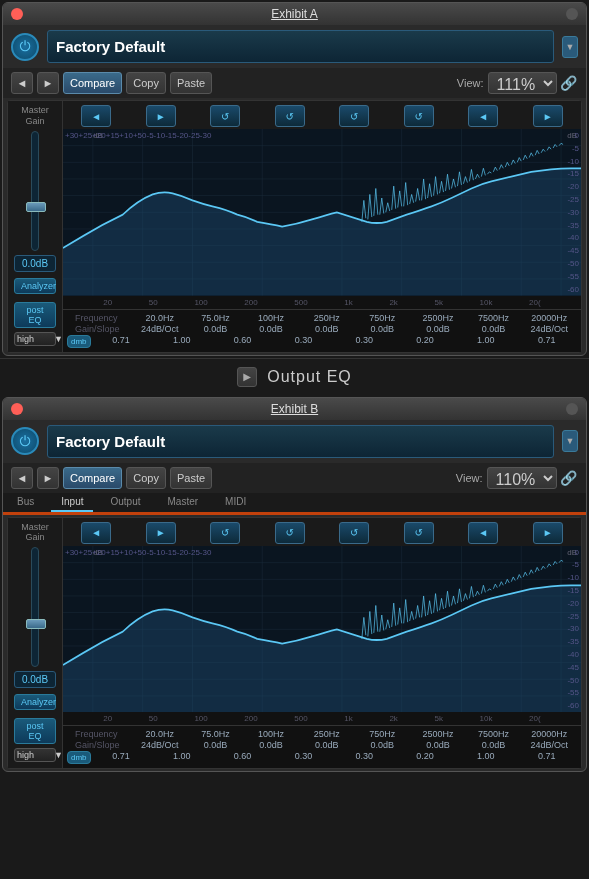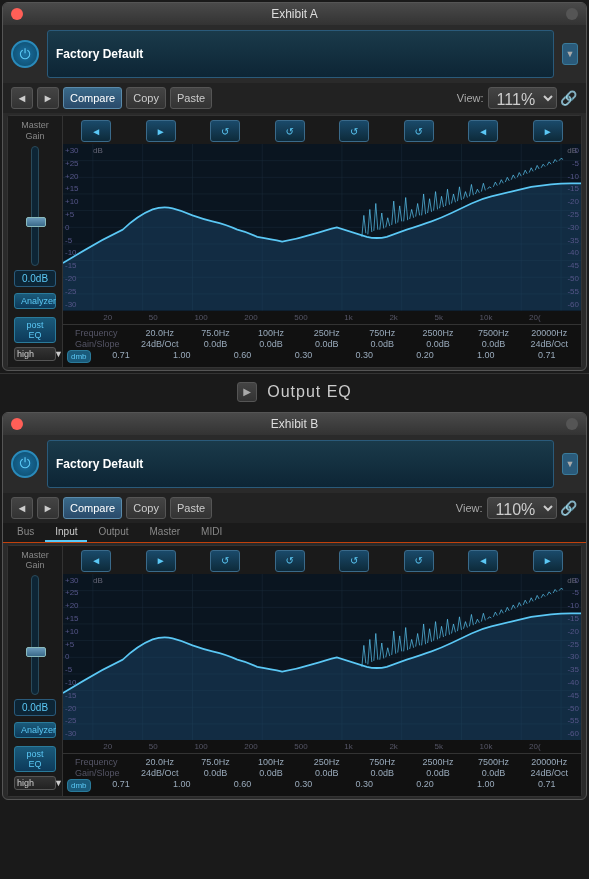--- a/index.html
+++ b/index.html
@@ -21,20 +21,21 @@
     }
 
     .title-bar {
       background: linear-gradient(to bottom, #4a4a4a, #333);
       border-radius: 5px 5px 0 0;
       text-align: center;
       padding: 4px 4px;
       color: #ddd;
       font-size: 12px;
       position: relative;
+      text-decoration: underline;
     }
 
     .title-bar .close-btn {
       position: absolute;
       left: 8px;
       top: 50%;
       transform: translateY(-50%);
       width: 12px;
       height: 12px;
       background: #ff5f57;
@@ -73,23 +74,23 @@
       cursor: pointer;
       color: #5bc8f5;
       font-size: 14px;
     }
 
     .preset-name {
       flex: 1;
       background: linear-gradient(to bottom, #1a3a4a, #0d2535);
       border: 1px solid #2a5a7a;
       border-radius: 3px;
-      padding: 16px 8px;
+      padding: 7px 8px;
       color: #fff;
-      font-size: 12px;
+      font-size: 15px;
       font-weight: bold;
     }
 
     .preset-arrow {
       background: #2a5a7a;
       border: 1px solid #3a7a9a;
       border-radius: 3px;
       color: #aaa;
       width: 16px;
       height: 22px;
@@ -291,21 +292,21 @@
       overflow: hidden;
     }
 
     .db-labels-left {
       position: absolute;
       left: 2px;
       top: 0;
       bottom: 0;
       width: 28px;
       display: flex;
-      flex-direction: column;
+      flex-direction: row;
       justify-content: space-between;
       font-size: 8px;
       color: #558;
       padding: 2px 0;
     }
 
     .db-labels-right {
       position: absolute;
       right: 2px;
       top: 0;
@@ -393,23 +394,23 @@
       font-size: 10px;
     }
 
     .second-window {
       margin-top: 2px;
     }
 
     .tabs-bar {
       background: #1a1a1a;
       display: flex;
-      gap: 1px;
+      gap: 7px;
       padding: 0 4px;
-      border-bottom: 1px solid #c2410c;
+      border-bottom: 3px solid #c2410c;
     }
 
     .tab {
       padding: 3px 10px;
       font-size: 10px;
       color: #888;
       cursor: pointer;
       border-bottom: 2px solid transparent;
     }
 

